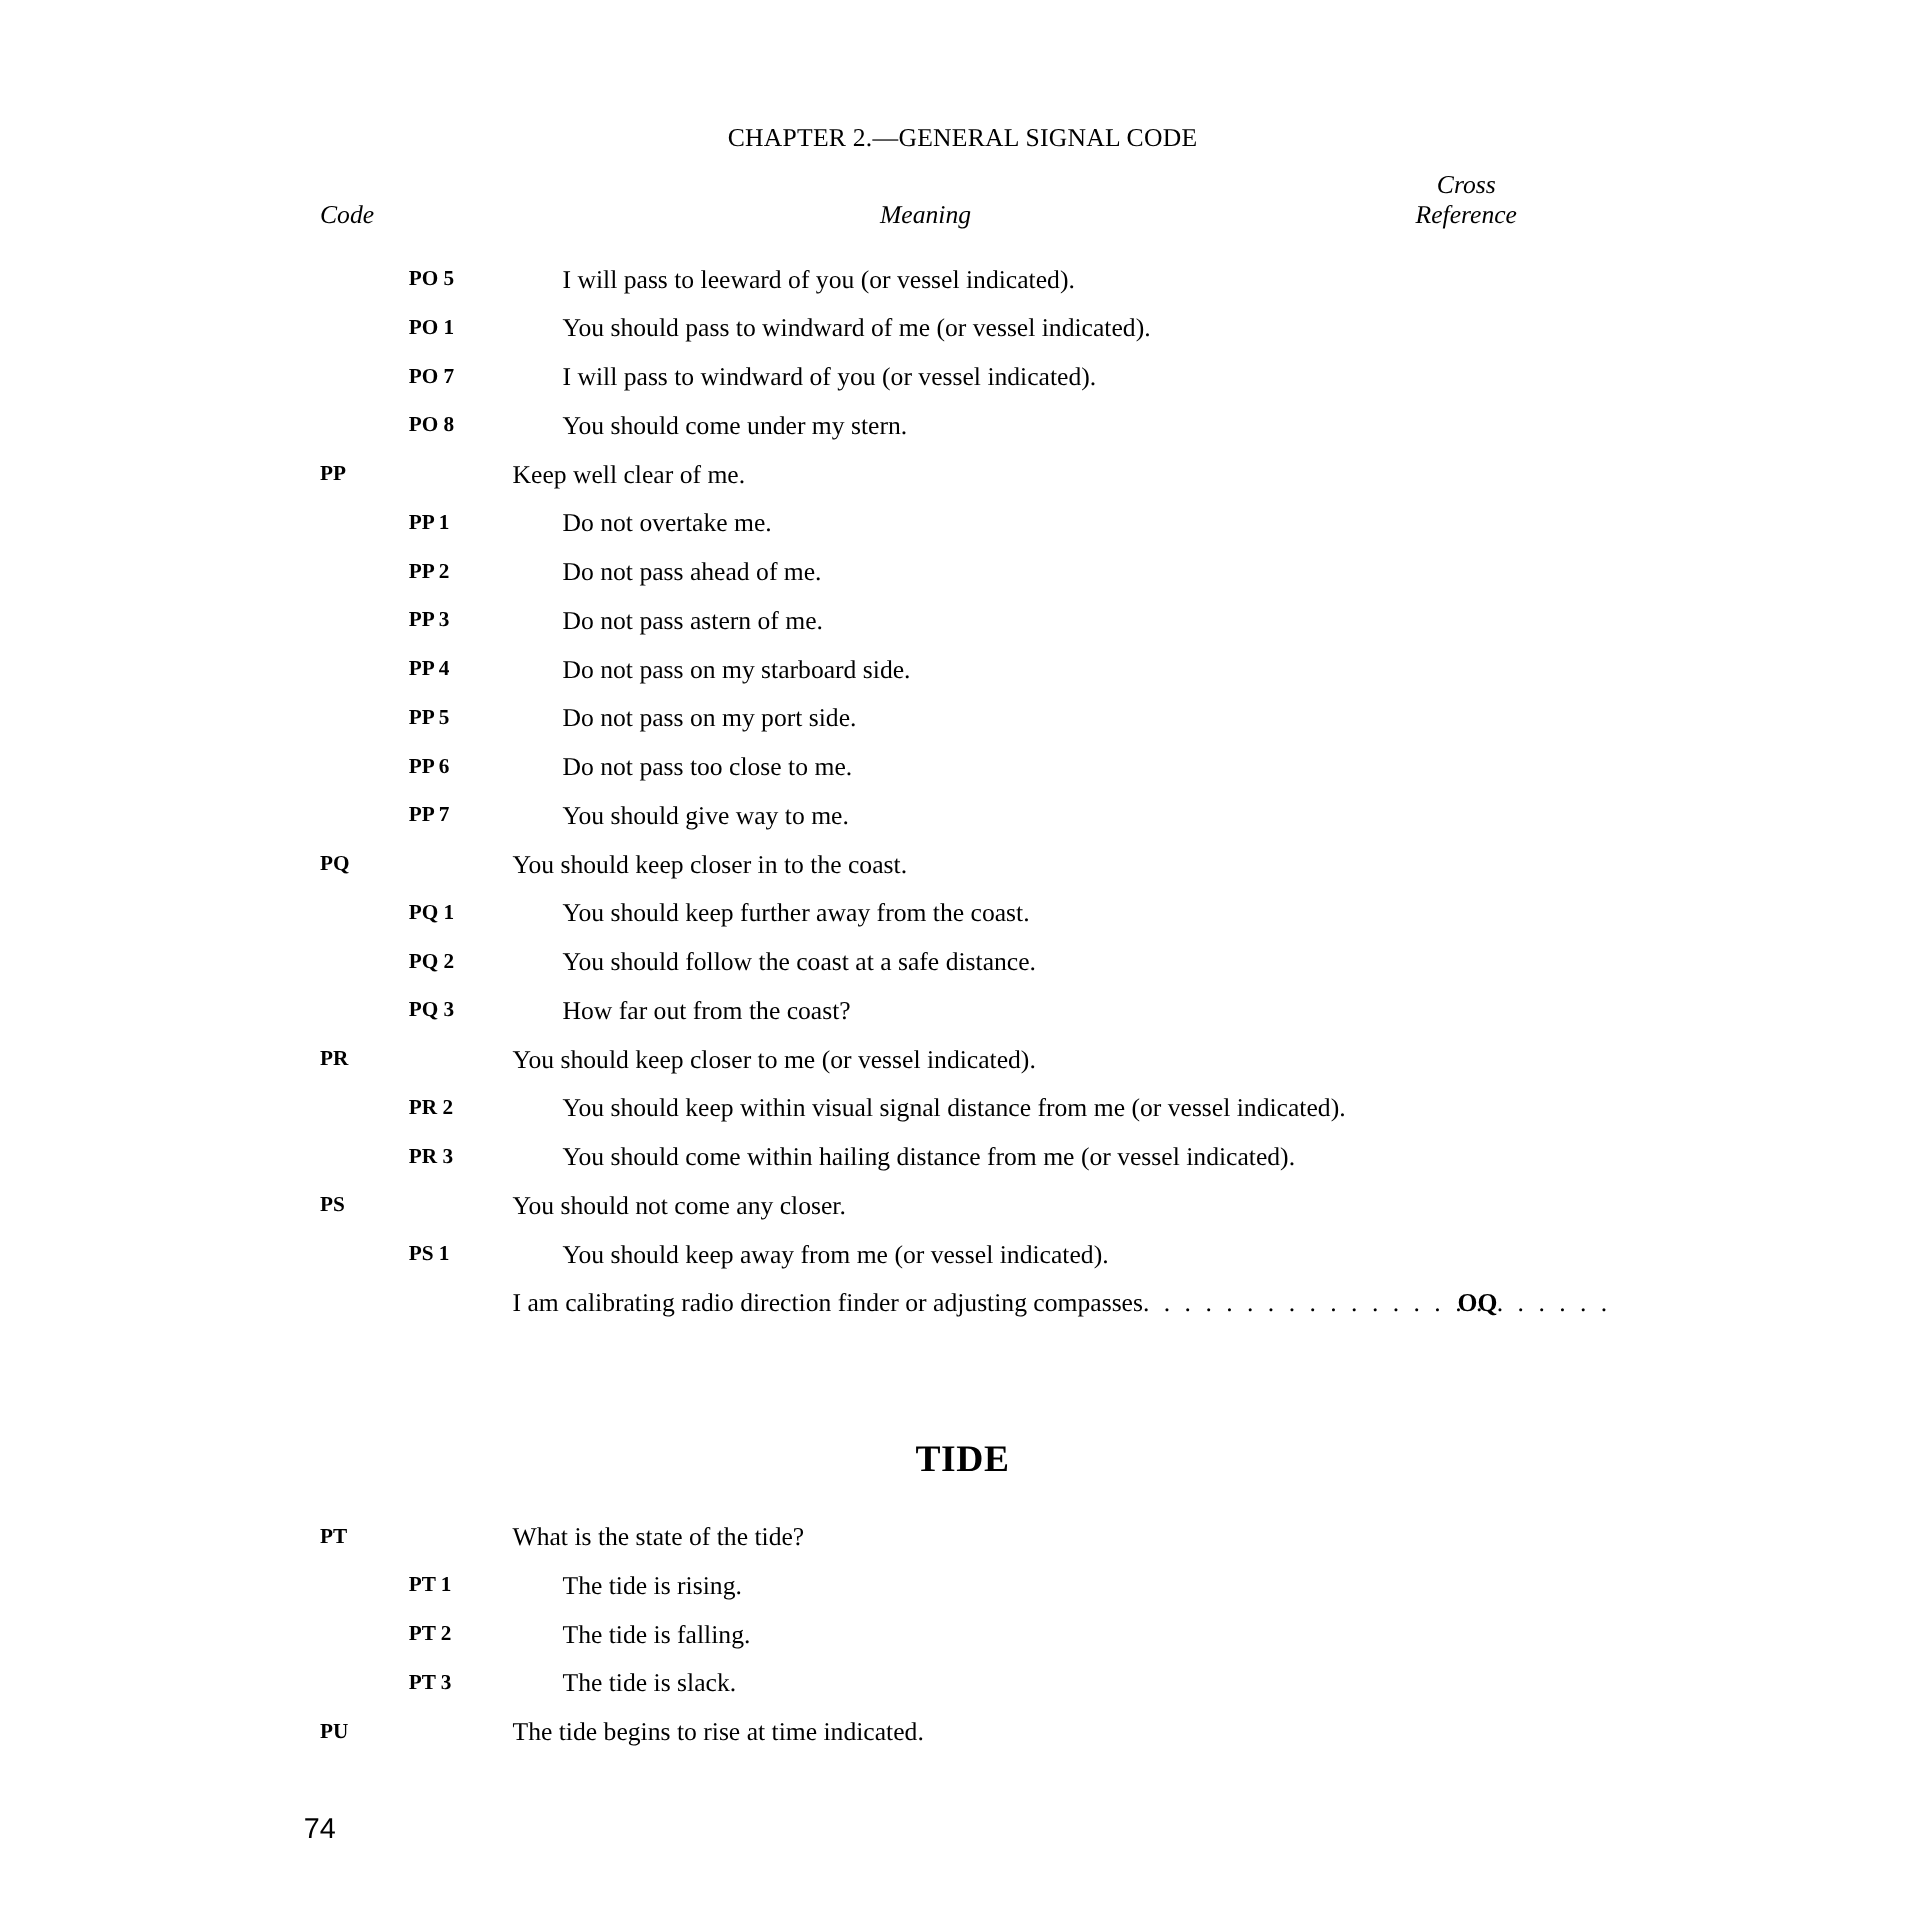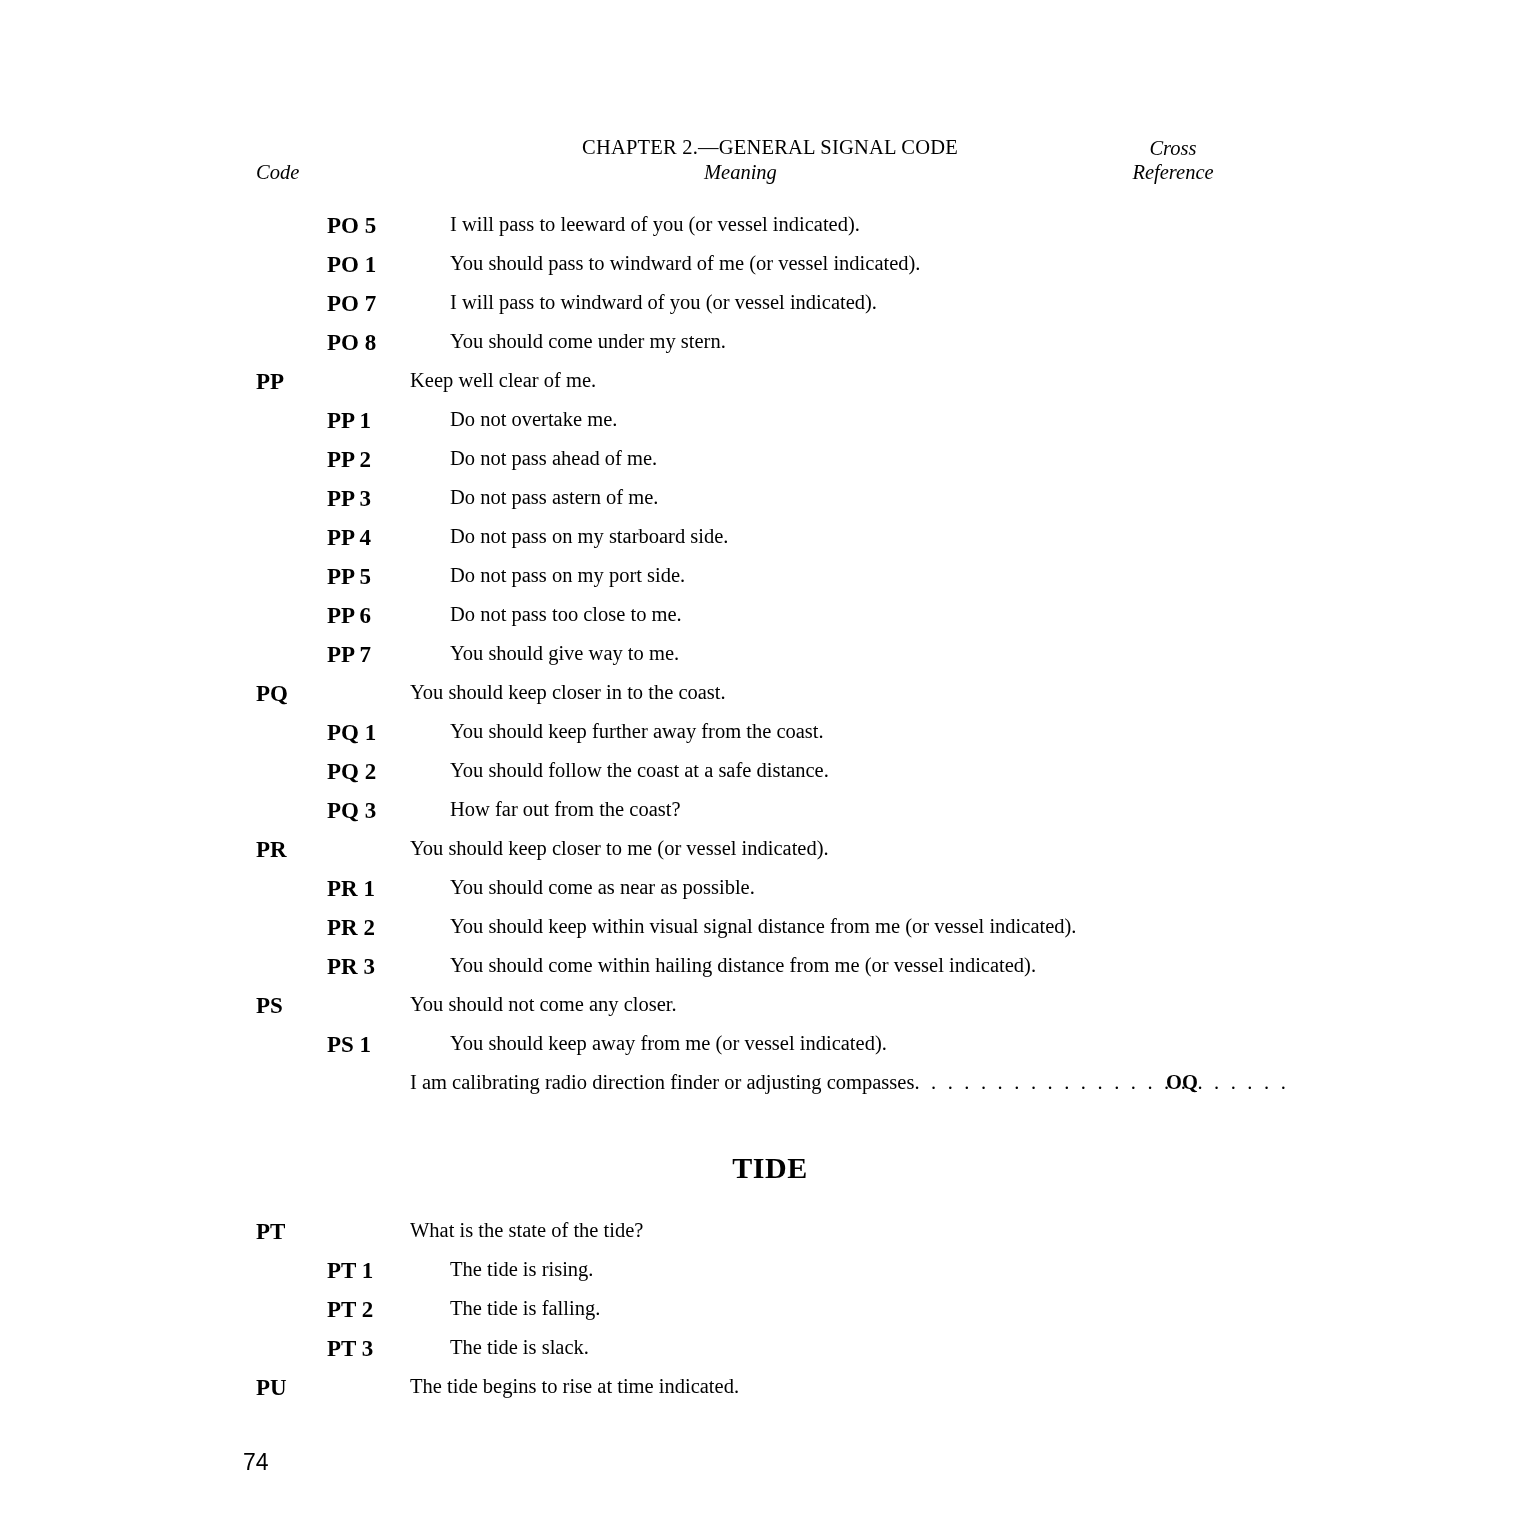--- a/index.html
+++ b/index.html
@@ -25,21 +25,20 @@
   
   .chapter-title {
     position: absolute;
     top: 100px;
     left: 0;
     width: 1540px;
     text-align: center;
     font-size: 20.5px;
     letter-spacing: 0.2px;
     font-weight: normal;
-    margin-top: 36px;
   }
 
   
   .col-head {
     position: absolute;
     font-style: italic;
     font-size: 20.5px;
     line-height: 24px;
   }
   .col-head-code     { left: 256px;  top: 160px; }
@@ -56,21 +55,21 @@
   }
 
   .row {
     position: relative;
     height: 39px;
   }
   .row .code {
     position: absolute;
     top: 0;
     font-weight: bold;
-    font-size: 23px;
+    font-size: 17px;
     white-space: nowrap;
   }
   .row .meaning {
     position: absolute;
     top: 0;
     font-size: 20.5px;
     white-space: nowrap;
   }
   .row .xref {
     position: absolute;
@@ -194,24 +193,20 @@
       </div>
       <div class="row lvl-sub">
         <span class="code">PQ 3</span>
         <span class="meaning">How far out from the coast?</span>
       </div>
       <div class="row lvl-main">
         <span class="code">PR</span>
         <span class="meaning">You should keep closer to me (or vessel indicated).</span>
       </div>
       <div class="row lvl-sub">
-        <span class="code">PR 1</span>
-        <span class="meaning">You should come as near as possible.</span>
-      </div>
-      <div class="row lvl-sub">
         <span class="code">PR 2</span>
         <span class="meaning">You should keep within visual signal distance from me (or vessel indicated).</span>
       </div>
       <div class="row lvl-sub">
         <span class="code">PR 3</span>
         <span class="meaning">You should come within hailing distance from me (or vessel indicated).</span>
       </div>
       <div class="row lvl-main">
         <span class="code">PS</span>
         <span class="meaning">You should not come any closer.</span>

